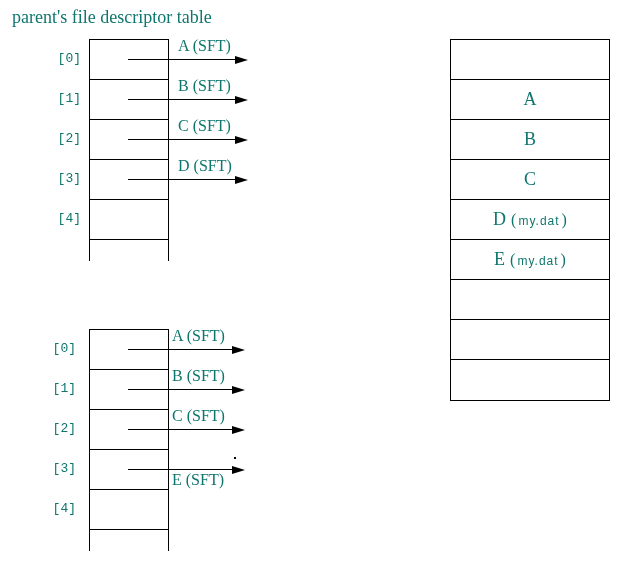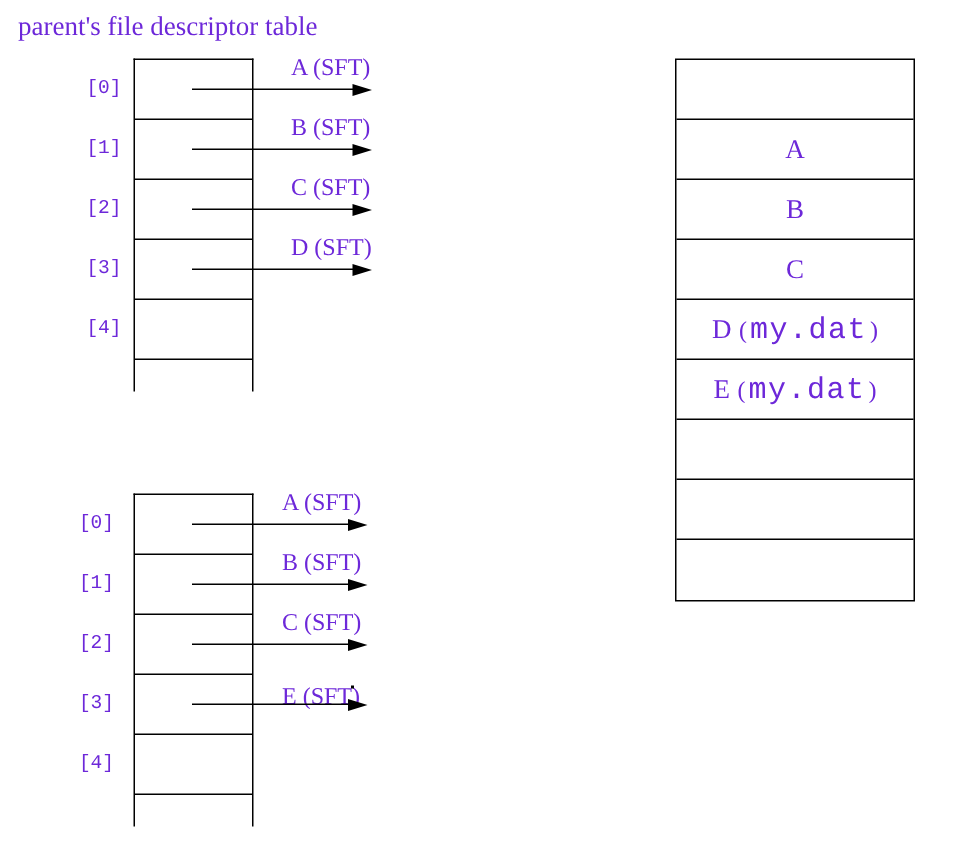--- a/index.html
+++ b/index.html
@@ -2,21 +2,21 @@
 <html><head>
 <meta charset="utf-8">
 <style>
   html, body { margin: 0; padding: 0; background: #ffffff; }
   #canvas {
     position: relative;
     width: 636px;
     height: 561px;
     background: #ffffff;
     font-family: "Liberation Serif", serif;
-    color: #6d28d9;
+    color: #0f766e;
     overflow: hidden;
   }
   .abs { position: absolute; }
   .diagram-title {
     font-size: 18px;
     line-height: 22px;
     white-space: nowrap;
   }
   
   .fdt-box {
@@ -51,42 +51,41 @@
     width: 0;
     height: 0;
     border-left: 13px solid #000;
     border-top: 4px solid transparent;
     border-bottom: 4px solid transparent;
   }
   .ptr-label {
     font-size: 16px;
     line-height: 18px;
     white-space: nowrap;
-    margin-left: 16px;
   }
   
   .sft-box {
     border: 1px solid #000;
     width: 158px;
   }
   .sft-cell {
     box-sizing: border-box;
     height: 40px;
     border-bottom: 1px solid #000;
     text-align: center;
     line-height: 38px;
     white-space: nowrap;
   }
   .sft-cell:last-child { border-bottom: none; }
   .sft-entry-label { font-size: 18px; }
   .sft-paren { font-size: 16px; }
   .sft-paren.open:not(:empty) { margin-left: 5px; }
   .sft-file {
-    font-family: Liberation Mono, monospace;
-    font-size: 20px;
+    font-family: Liberation Sans, sans-serif;
+    font-size: 12px;
     letter-spacing: 1px;
     padding: 0 2px;
   }
   .stray-dot {
     width: 2px;
     height: 2px;
     background: #000;
   }
 </style>
 </head>
@@ -148,21 +147,21 @@
   <div class="abs ptr-head" style="left:232px; top:346px"></div>
 
   <div class="abs ptr-label" style="left:172px; top:367px">B (SFT)</div>
   <div class="abs ptr-line" style="left:128px; top:389px"></div>
   <div class="abs ptr-head" style="left:232px; top:386px"></div>
 
   <div class="abs ptr-label" style="left:172px; top:407px">C (SFT)</div>
   <div class="abs ptr-line" style="left:128px; top:429px"></div>
   <div class="abs ptr-head" style="left:232px; top:426px"></div>
 
-  <div class="abs ptr-label" style="left:172px; top:456px">E (SFT)</div>
+  <div class="abs ptr-label" style="left:172px; top:471px">E (SFT)</div>
   <div class="abs ptr-line" style="left:128px; top:469px"></div>
   <div class="abs ptr-head" style="left:232px; top:466px"></div>
 
   <div class="abs stray-dot" style="left:234px; top:457px"></div>
 
 
   <div class="abs sft-box" style="left:450px; top:39px">
 
     <div class="sft-cell">
       <span class="sft-entry-label"></span>

